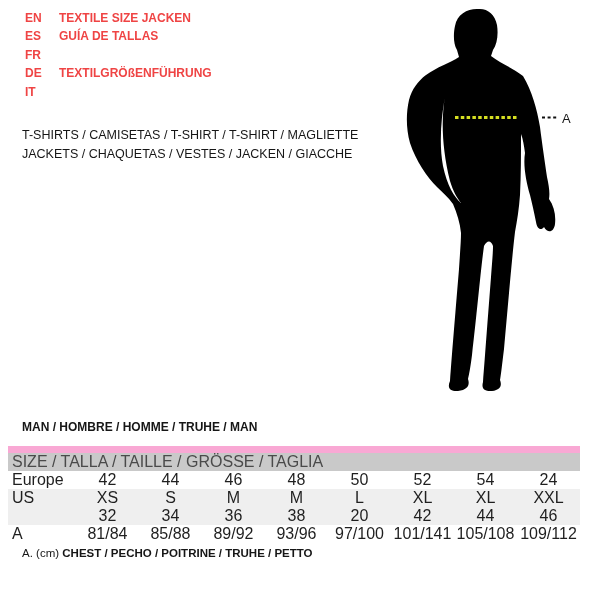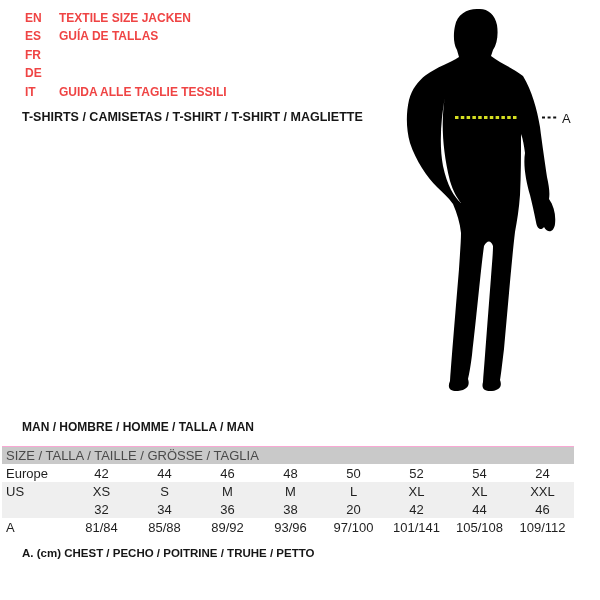--- a/index.html
+++ b/index.html
@@ -5,40 +5,40 @@
   html,body{margin:0;padding:0;background:#ffffff;}
   #canvas{
     position:relative;width:600px;height:600px;background:#ffffff;overflow:hidden;
     font-family:"Liberation Sans", sans-serif;color:#111;
   }
   
   .lang-list{position:absolute;left:25px;top:9px;}
   .lang-row{display:flex;line-height:18.4px;font-size:12px;font-weight:bold;color:#ef4444;}
   .lang-code{width:34px;flex:0 0 34px;}
   
-  .products{position:absolute;left:22px;top:108px;font-size:12.5px;font-weight:bold;line-height:18.5px;color:#161616;}
+  .products{position:absolute;left:22px;top:126px;font-size:12.5px;font-weight:normal;line-height:18.5px;color:#161616;}
   
   .figure-wrap{position:absolute;left:395px;top:5px;width:195px;height:390px;}
   
   .section-title{position:absolute;left:22px;top:420px;font-size:12px;font-weight:bold;color:#161616;}
   
   .size-table{
-    position:absolute;left:2px;top:446px;width:572px;
+    position:absolute;left:8px;top:446px;width:572px;
     border-collapse:collapse;table-layout:fixed;
-    font-size:13px;color:#1f1f1f;border-top:1px solid #f9a8d4;
+    font-size:16px;color:#1f1f1f;border-top:7px solid #f9a8d4;
   }
   .size-table td{padding:0;height:18px;text-align:center;vertical-align:middle;}
   .size-table td.lbl{text-align:left;padding-left:4px;}
   .size-table tr.hdr td{
     background:#c9c9c9;color:#4a4a4a;text-align:left;padding-left:4px;height:17px;
   }
   .size-table tr.band td{background:#efefef;margin-top:48px;}
   
   .footnote{position:absolute;left:22px;top:547px;font-size:11.5px;color:#161616;}
-  .footnote .fn-prefix{font-weight:bold;}
+  .footnote .fn-prefix{font-weight:normal;}
   .footnote .fn-text{font-weight:bold;}
 </style>
 </head>
 <body>
 
 <div id="canvas">
 
   <div class="lang-list">
     <div class="lang-row">
       <span class="lang-code">EN</span>
@@ -46,29 +46,30 @@
     </div>
     <div class="lang-row">
       <span class="lang-code">ES</span>
       <span class="lang-label">GUÍA DE TALLAS</span>
     </div>
     <div class="lang-row">
       <span class="lang-code">FR</span>
     </div>
     <div class="lang-row">
       <span class="lang-code">DE</span>
+      <span class="lang-label">TEXTILGRÖßENFÜHRUNG</span>
     </div>
     <div class="lang-row">
       <span class="lang-code">IT</span>
-      <span class="lang-label">GUIDA ALLE TAGLIE TESSILI</span>
     </div>
   </div>
 
   <div class="products">
     <div>T-SHIRTS / CAMISETAS / T-SHIRT / T-SHIRT / MAGLIETTE</div>
+    <div>JACKETS / CHAQUETAS / VESTES / JACKEN / GIACCHE</div>
   </div>
 
   <div class="figure-wrap">
     <svg width="195" height="390" viewBox="0 0 195 390" aria-hidden="true">
       <path fill="#000000" fill-rule="evenodd" d="
         M 83 4
         C 92 3 100 9 102 20
         C 103.5 30 102 39 98 45
         L 96 51
         C 105 58 118 63 128 71
@@ -111,21 +112,21 @@
         C 58 186 62 193 66 198
         C 59 192 52 180 48 161
         C 44 140 46 113 50 92
         Z"></path>
       <line x1="60" y1="112.5" x2="122" y2="112.5" stroke="#d6df22" stroke-width="3.2" stroke-dasharray="3.5 2.3"></line>
       <line x1="147" y1="112.5" x2="163" y2="112.5" stroke="#111111" stroke-width="2" stroke-dasharray="3 2.6"></line>
       <text x="167" y="117.5" font-size="13" fill="#161616">A</text>
     </svg>
   </div>
 
-  <div class="section-title">MAN / HOMBRE / HOMME / TALLA / MAN</div>
+  <div class="section-title">MAN / HOMBRE / HOMME / TRUHE / MAN</div>
 
   <table class="size-table">
     <colgroup>
       <col style="width:68px">
       <col>
         <col>
         <col>
         <col>
         <col>
         <col>

